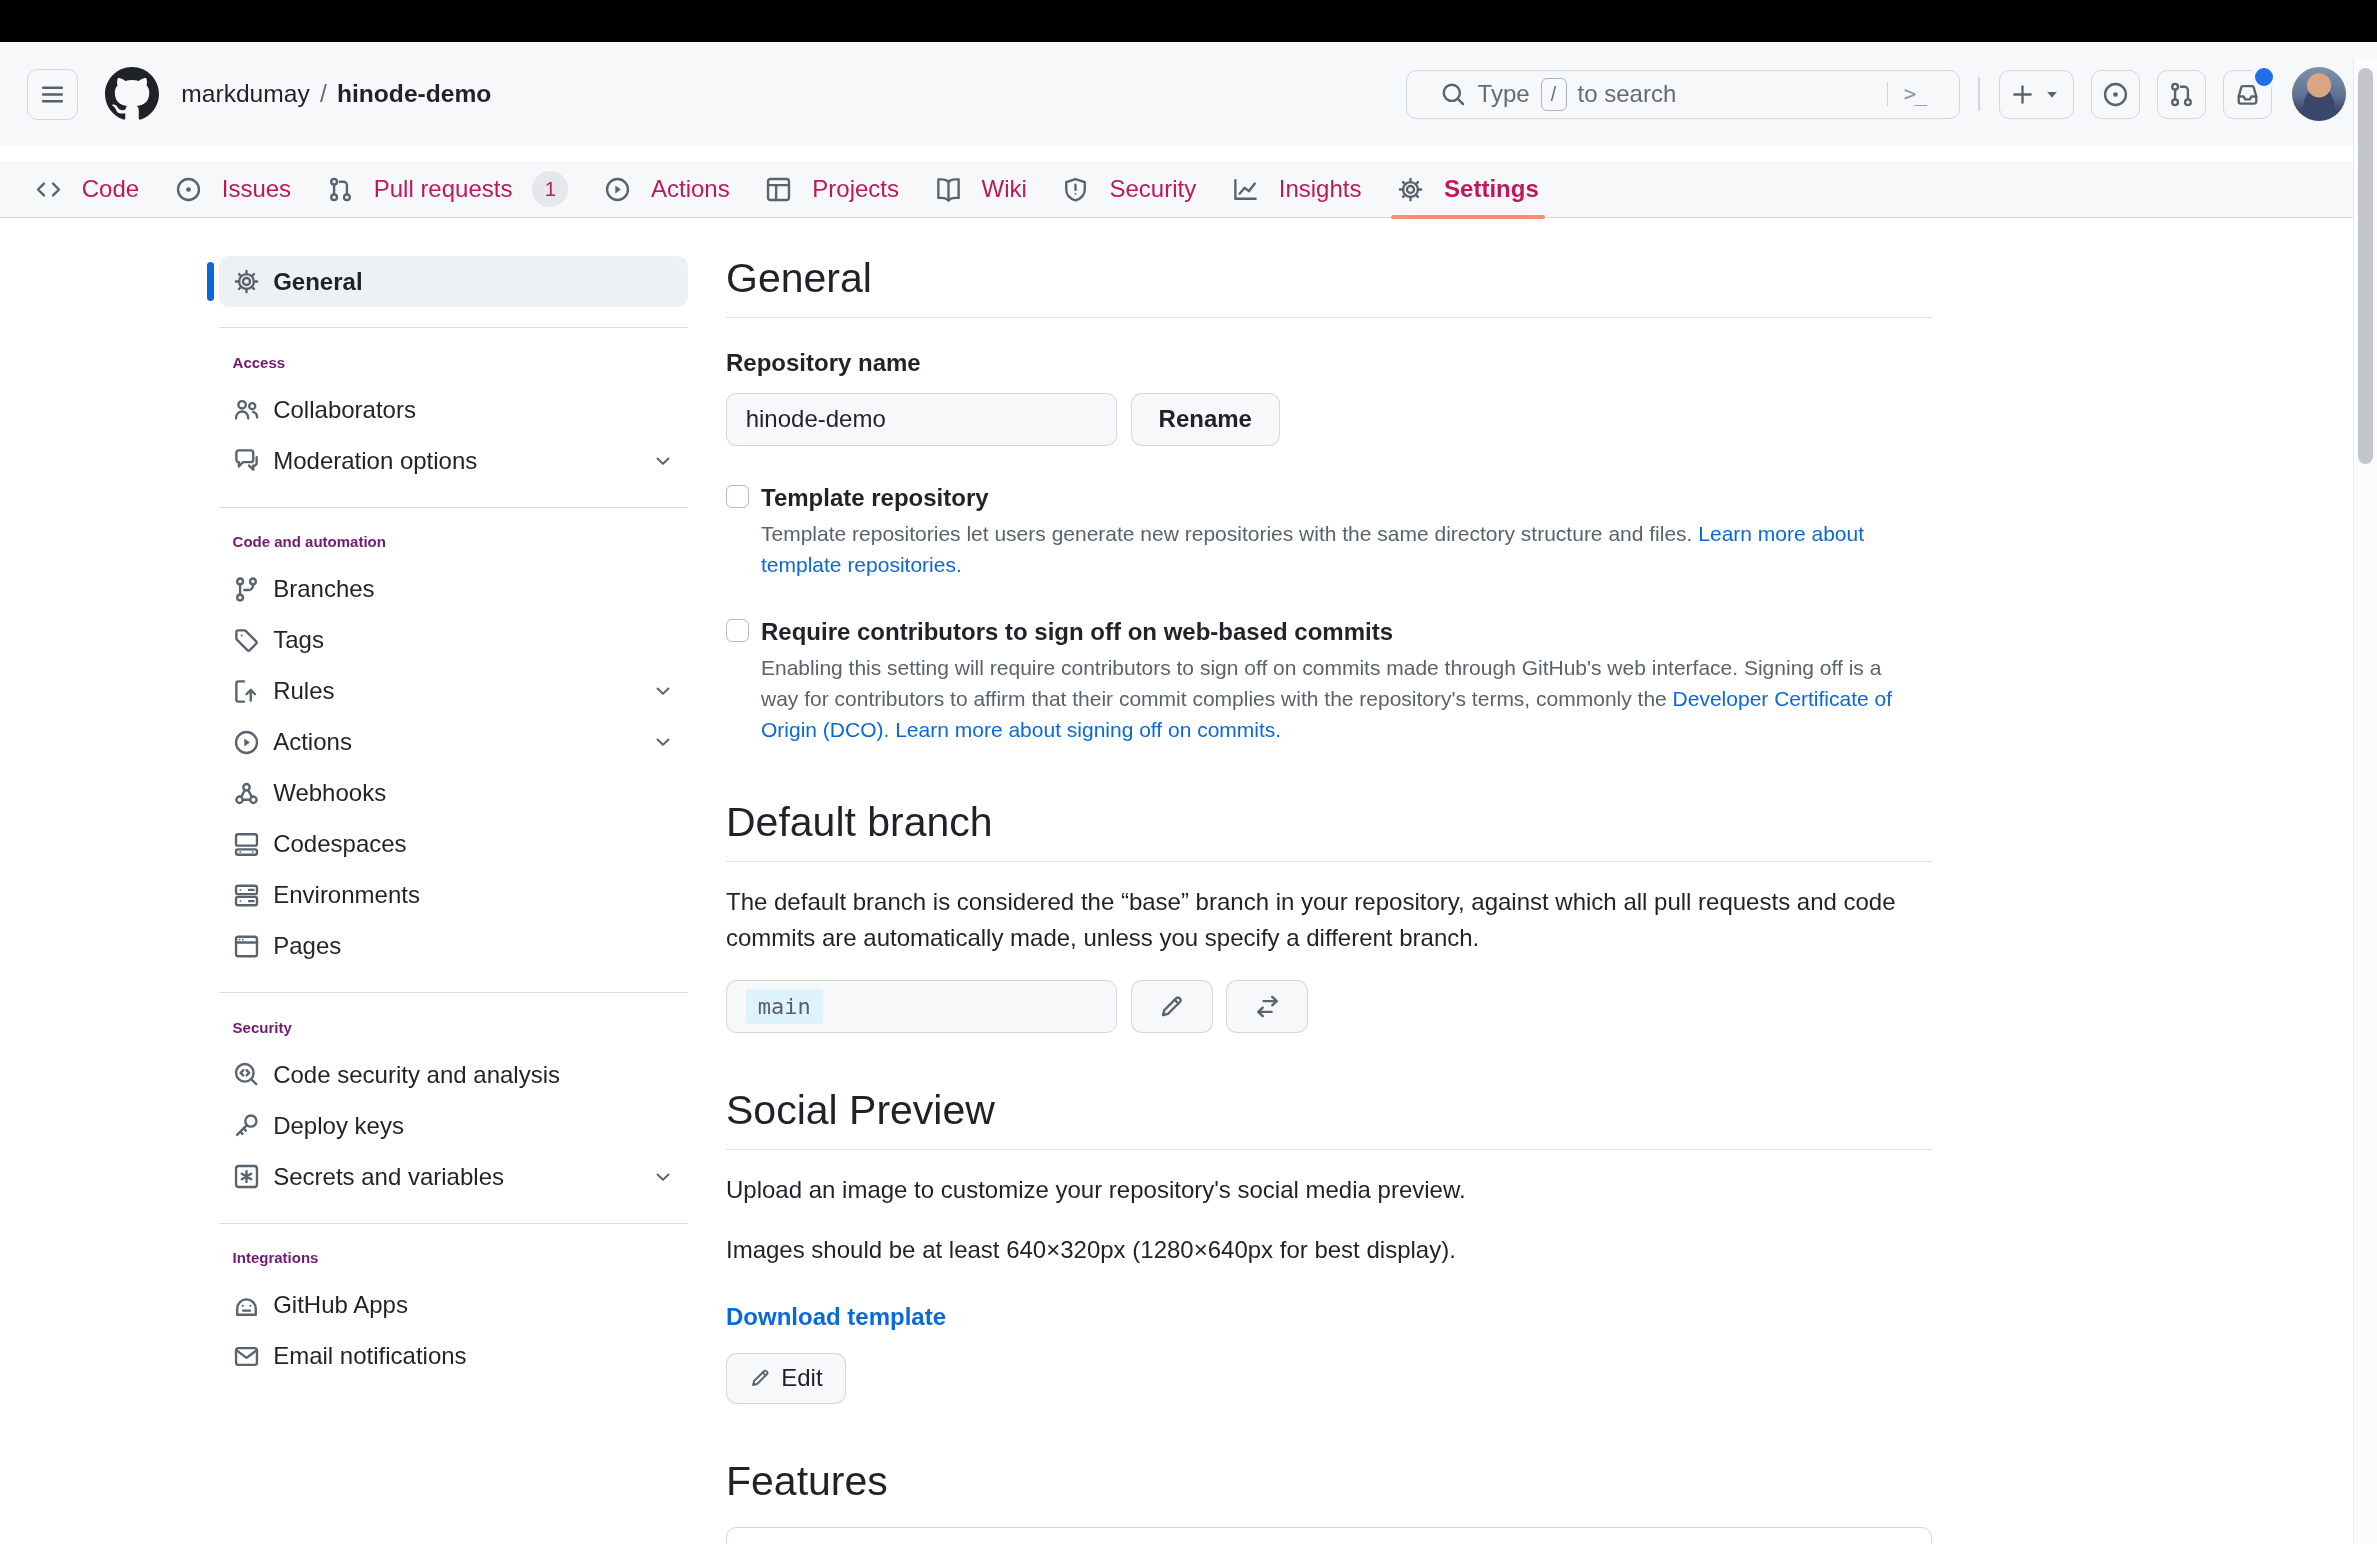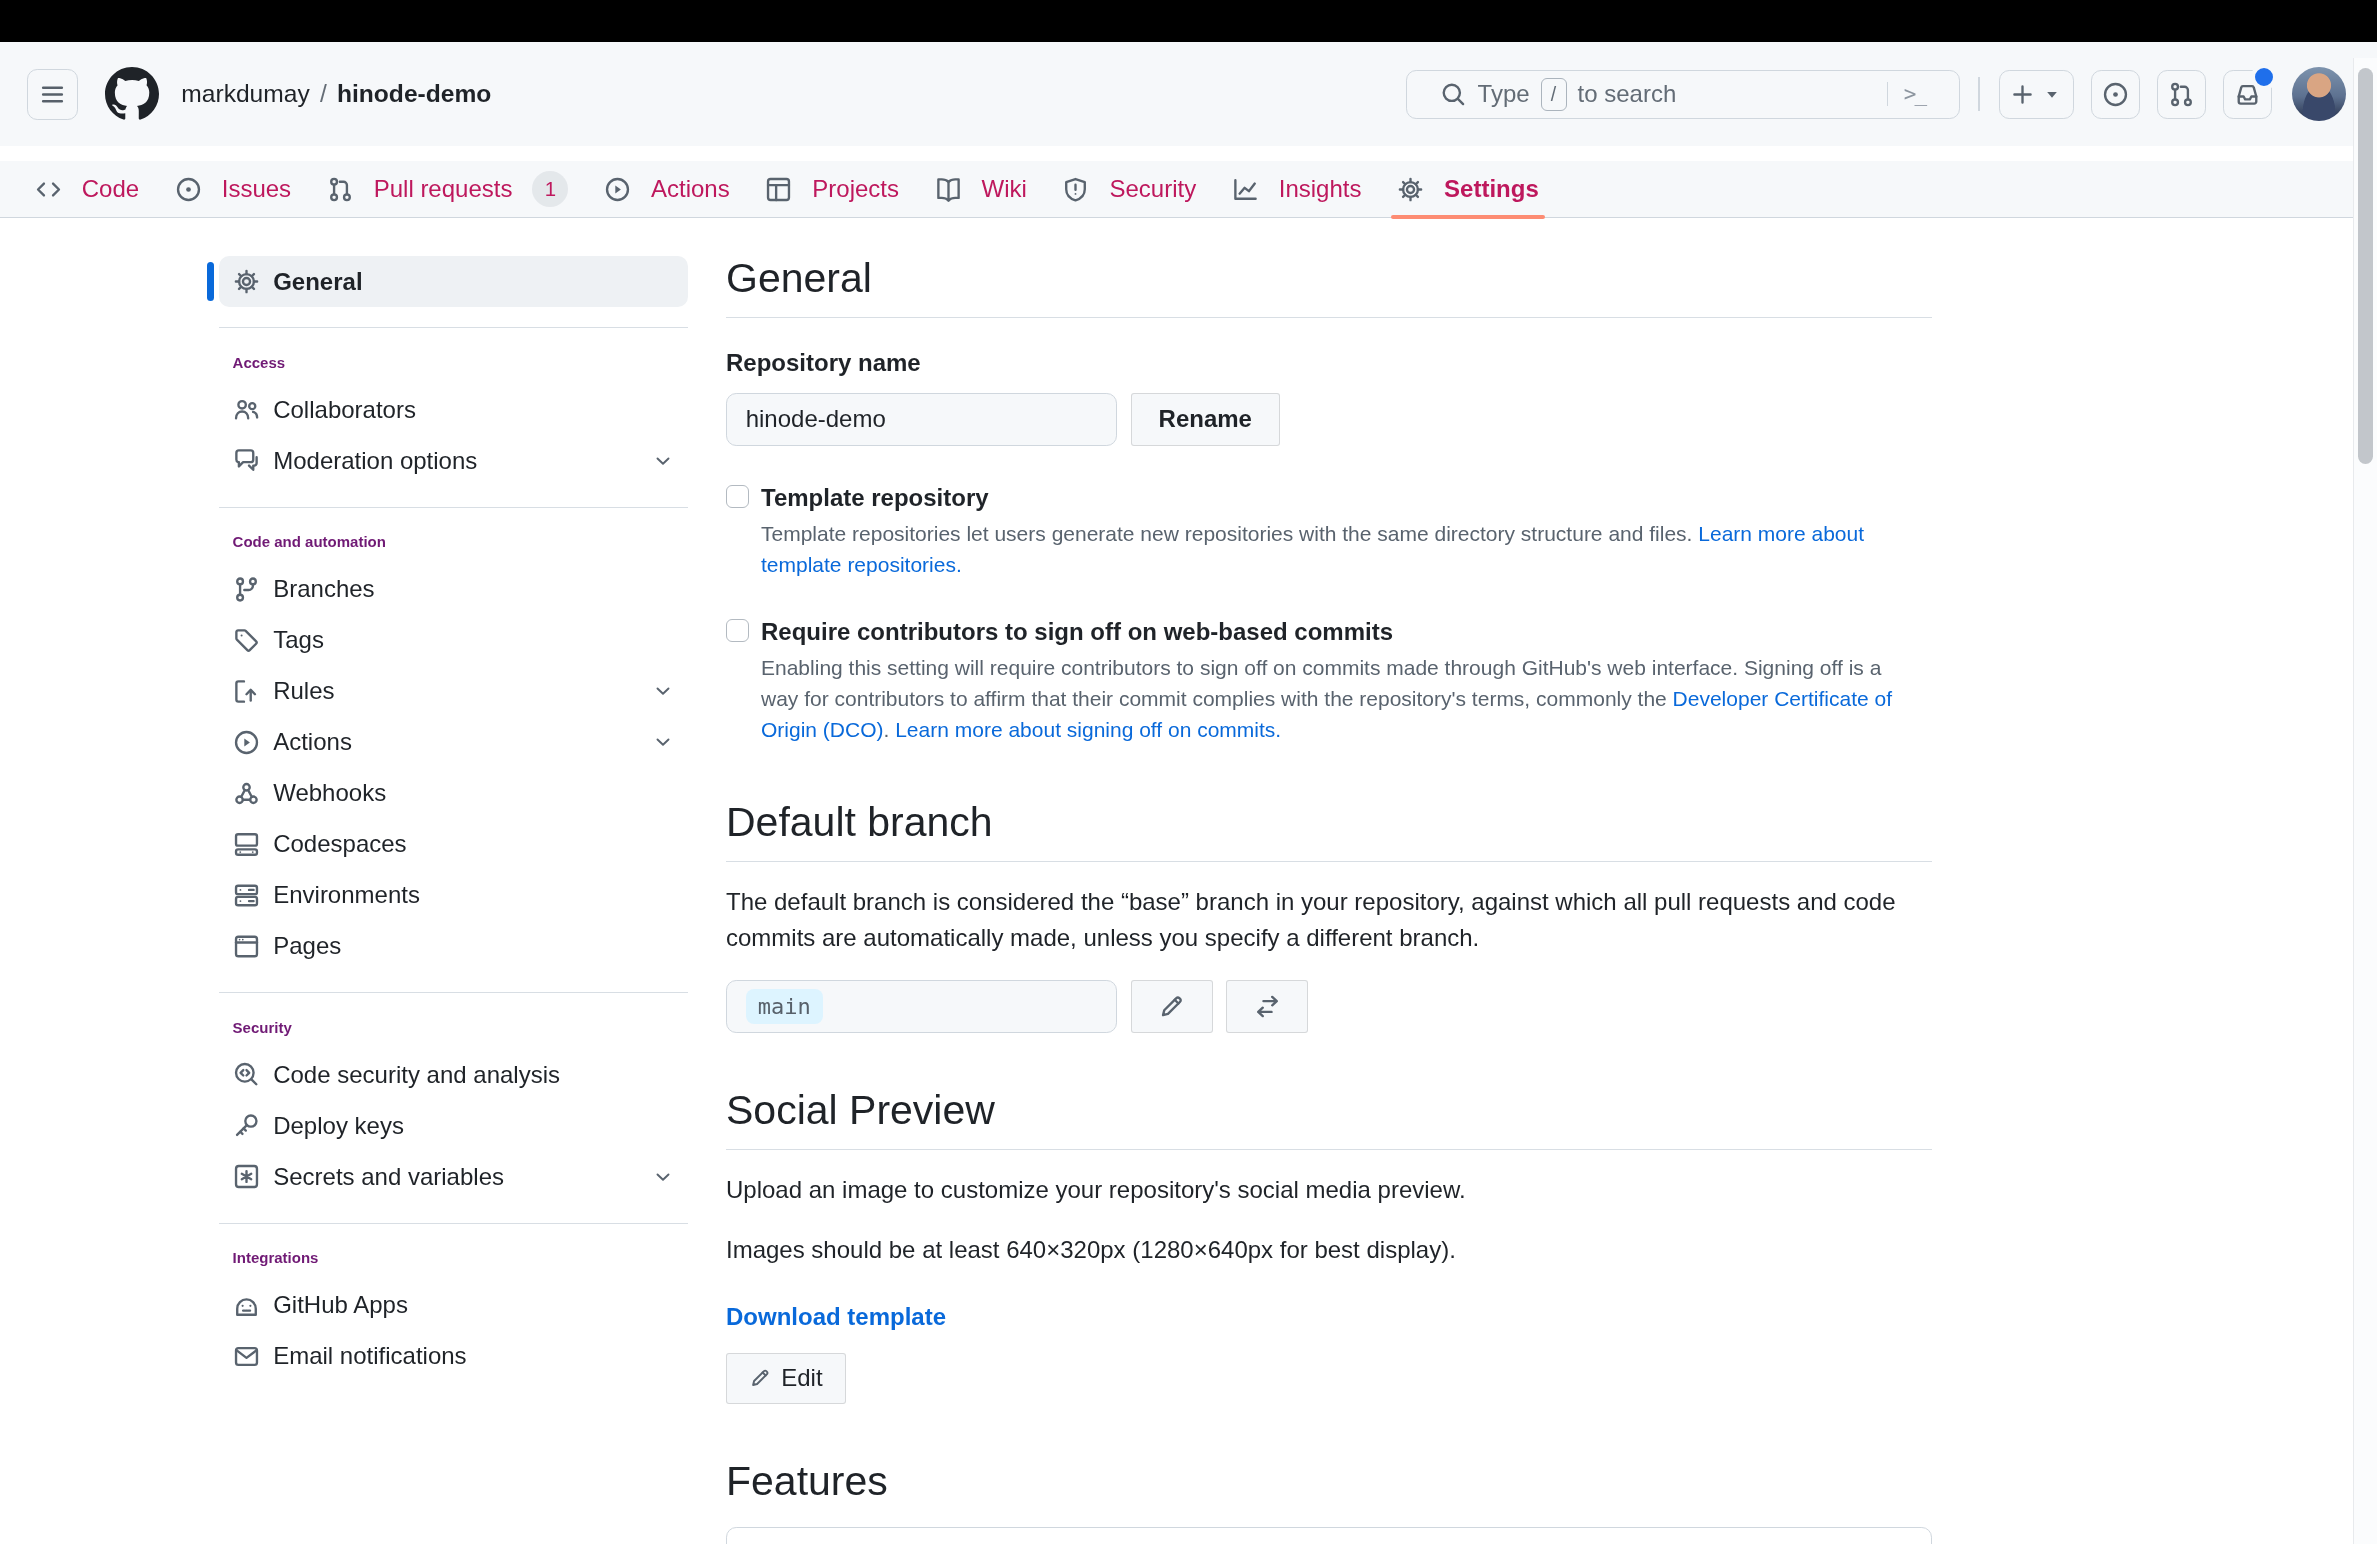--- a/index.html
+++ b/index.html
@@ -58,35 +58,35 @@
   .side-title{font-size:15px;font-weight:700;color:#701a75;padding:0 13.6px;margin:25.5px 0 13.6px}
   .main{left:726px;top:217px;width:1206px}
   h2.sec{font-size:41px;font-weight:400;margin:37px 0 0;padding:0 0 15.3px;border-bottom:1.7px solid #d8dee4;line-height:48px}
   h2.sec.mt{margin-top:53px}
   h2.sec.norule{border-bottom:none;padding-bottom:0}
   .field-label{margin-top:31px;font-size:24px;font-weight:700}
   .input-row{margin-top:15.3px;display:flex;gap:13.6px;align-items:center}
   .text-input{width:391px;height:53px;border:1.7px solid #d0d7de;border-radius:10.2px;background:#f6f8fa;color:#1f2328;
               font-size:24px;padding:0 18.7px;box-sizing:border-box;font-family:"Liberation Sans",sans-serif;display:flex;align-items:center}
   input.text-input{outline:none}
-  .btn{height:53px;border:1.7px solid rgba(31,35,40,.15);border-radius:3px;background:#f6f8fa;color:#1f2328;
+  .btn{height:53px;border:1.7px solid rgba(31,35,40,.15);border-radius:11px;background:#f6f8fa;color:#1f2328;
        font-size:24px;font-weight:700;padding:0 27px;display:flex;align-items:center;justify-content:center;gap:10.2px;
        font-family:"Liberation Sans",sans-serif;box-sizing:border-box}
   .btn.icon-only{width:82px;padding:0}
   .check-block{margin-top:36px;display:flex;align-items:flex-start}
   .cbx{width:23px;height:23px;border:1.7px solid #b3bac1;border-radius:6px;background:#fff;flex:none;margin-top:3.4px;
        display:flex;align-items:center;justify-content:center;box-sizing:border-box}
   .check-content{margin-left:12px}
   .check-label{font-size:24px;font-weight:700;line-height:31px}
   .note{font-size:21px;color:#59636e;line-height:31px;margin-top:5.1px;max-width:1155px}
   .para{font-size:24px;line-height:36px;margin-top:22px;max-width:1257px}
   .lnk{color:#0969da;text-decoration:none;cursor:pointer}
   .lnk.bold{font-weight:700}
   .mono{font-family:"DejaVu Sans Mono","Liberation Mono",monospace}
-  .token{background:#ddf4ff;color:#57606a;font-size:22px;padding:5.1px 12px;border-radius:8px}
+  .token{background:#ddf4ff;color:#57606a;font-size:22px;padding:5.1px 12px;border-radius:2px}
   .dl-link{display:inline-block;margin-top:10.2px;font-size:24px}
   .edit-row{margin-top:22px}
   .features-box{margin-top:22px;border:1.7px solid #d0d7de;border-radius:10.2px;padding:32px 34px 59px;box-sizing:border-box;width:1206px}
   
   .scroll-track{right:0;top:58px;width:24px;height:1487px;background:#fbfcfd;border-left:1.7px solid #e8eaed;box-sizing:border-box}
   .scroll-thumb{position:absolute;right:4.2px;top:10.2px;width:14.4px;height:396px;border-radius:7.6px;background:#c2c6cb}
 </style>
 </head>
 <body>
 

